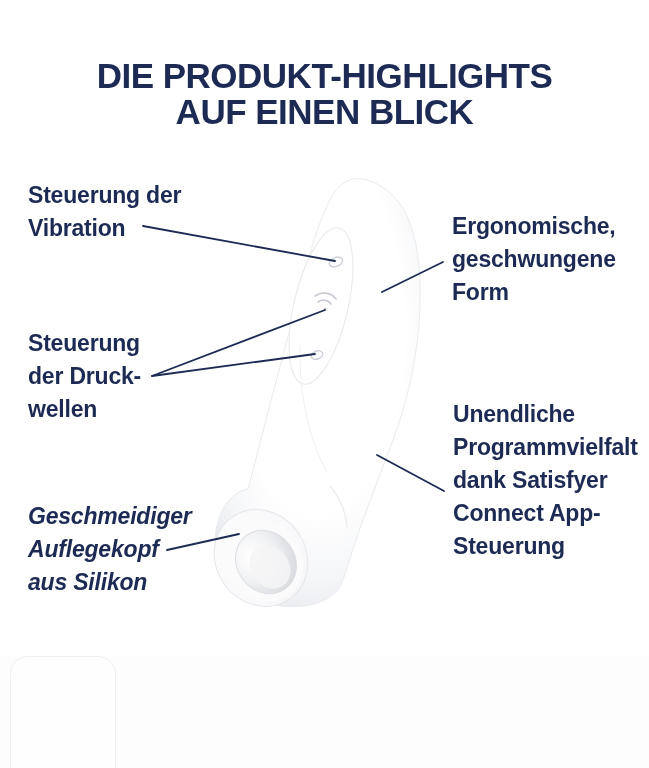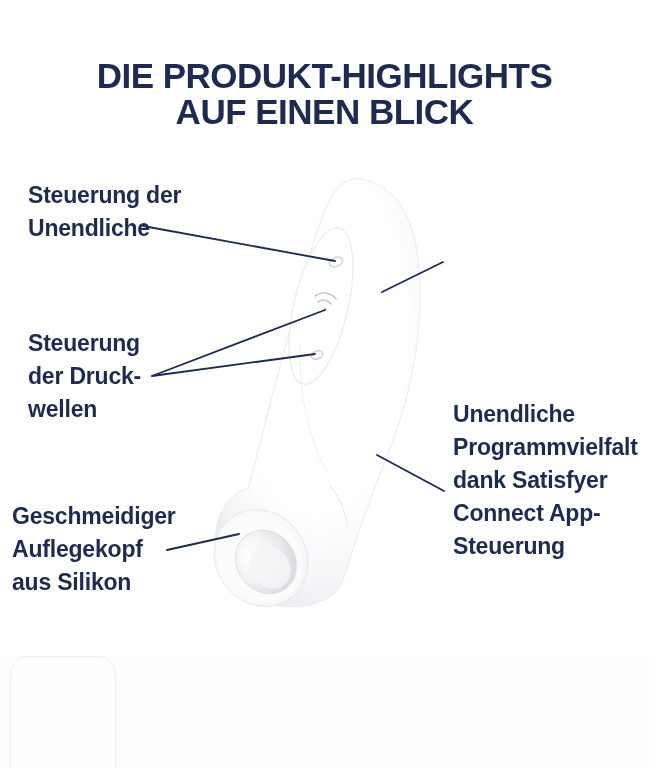--- a/index.html
+++ b/index.html
@@ -14,21 +14,21 @@
     letter-spacing:-0.5px;white-space:pre-line;color:var(--navy,#1c2a54);margin-top:32px;
   }
   .callout{
     position:absolute;font-weight:bold;font-size:23px;line-height:33px;
     letter-spacing:-0.2px;white-space:pre-line;color:var(--navy,#1c2a54);
   }
   .co-vibration{left:28px;top:179px;}
   .co-ergonomic{left:452px;top:210px;}
   .co-pressure{left:28px;top:327px;}
   .co-app{left:453px;top:398px;width:196px;}
-  .co-silicone{left:12px;top:500px;}
+  .co-silicone{left:28px;top:500px;font-style:italic;}
   .art{position:absolute;left:0;top:0;width:649px;height:768px;}
   .bottom-band{
     position:absolute;left:0;top:656px;width:649px;height:112px;
     background:#fdfdfe;
   }
   .next-card{
     position:absolute;left:10px;top:656px;width:104px;height:130px;
     border:1px solid #f0f0f3;border-radius:18px;background:#fefefe;
   }
 </style>
@@ -108,21 +108,24 @@
       <line x1="152" y1="376" x2="315" y2="354"></line>
       <line x1="377" y1="455" x2="444" y2="491"></line>
       <line x1="167" y1="550" x2="239" y2="534"></line>
     </g>
   </svg>
 
   <div class="title">DIE PRODUKT-HIGHLIGHTS
 AUF EINEN BLICK</div>
 
   <div class="callout co-vibration">Steuerung der
-Unendliche</div>
+Vibration</div>
+  <div class="callout co-ergonomic">Ergonomische,
+geschwungene
+Form</div>
   <div class="callout co-pressure">Steuerung
 der Druck-
 wellen</div>
   <div class="callout co-app">Unendliche
 Programmvielfalt
 dank Satisfyer
 Connect App-
 Steuerung</div>
   <div class="callout co-silicone">Geschmeidiger
 Auflegekopf

